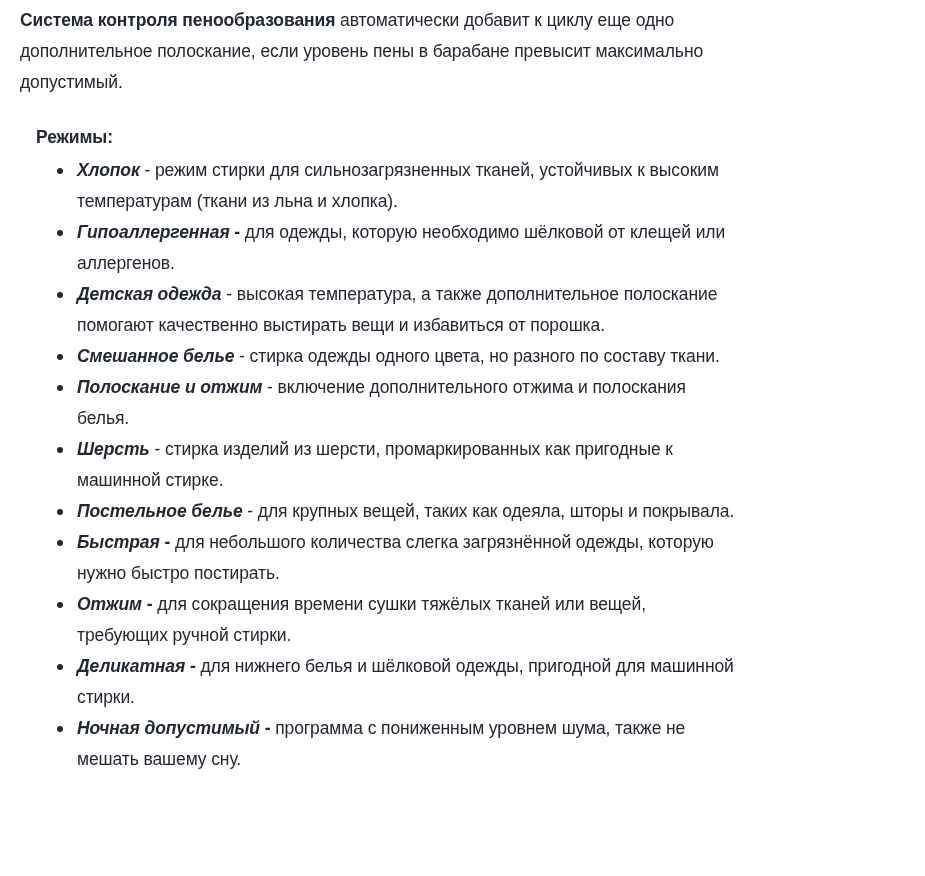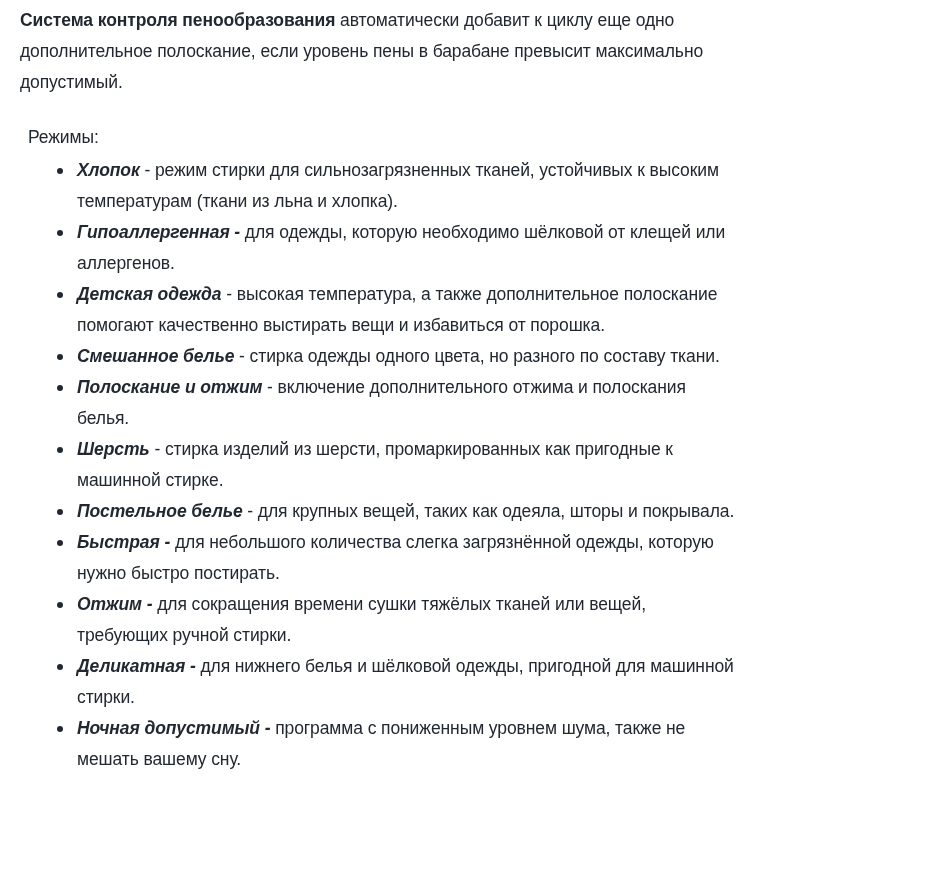--- a/index.html
+++ b/index.html
@@ -22,22 +22,22 @@
     line-height: 31px;
     letter-spacing: -0.1px;
   }
   .intro {
     margin: 0 0 24px 0;
   }
   .intro b {
     font-weight: 700;
   }
   .heading {
-    margin: 0 0 2px 8px;
-    font-weight: 400;
+    margin: 0 0 2px 16px;
+    font-weight: 700;
   }
   ul.modes {
     list-style: none;
     margin: 0;
     padding: 0 0 0 57px;
   }
   ul.modes li {
     position: relative;
     margin: 0;
   }

